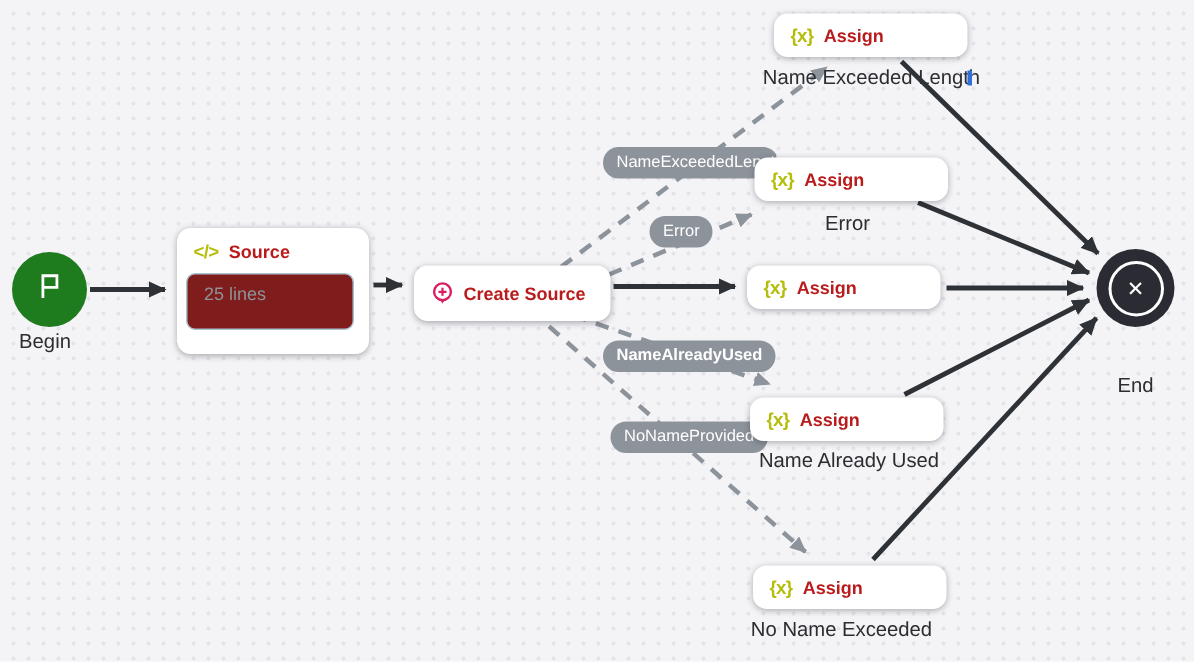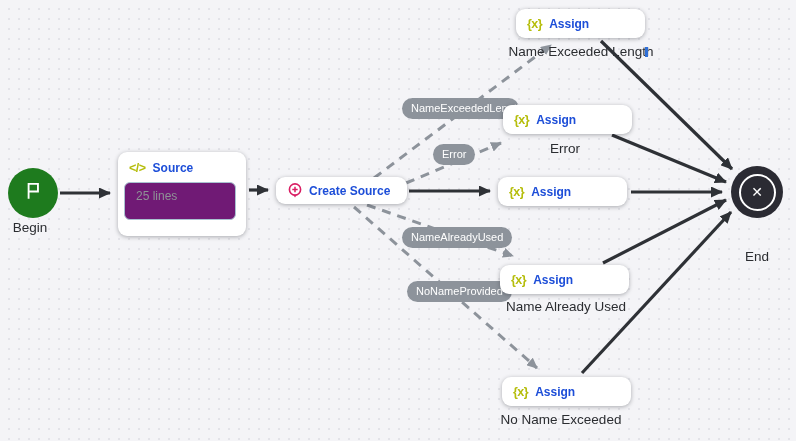--- a/index.html
+++ b/index.html
@@ -21,33 +21,33 @@
   }
   .caption{
     position:absolute;z-index:3;font-size:13.5px;color:#2b2d31;
     text-align:center;white-space:nowrap;
   }
   .card{
     position:absolute;z-index:5;background:#fff;border-radius:9px;
     box-shadow:0 1px 4px rgba(30,32,40,.35);
     display:flex;align-items:center;gap:7px;padding-left:11px;box-sizing:border-box;
   }
-  .card .title{font-size:12px;font-weight:bold;color:#1d4ed8;}
+  .card .title{font-size:12px;font-weight:bold;color:#b91c1c;}
   .glyph-icon{font-size:12.5px;font-weight:bold;color:#b5bd0b;letter-spacing:-.5px;}
   .snippet-card{
     left:118px;top:152px;width:128px;height:84px;
     display:block;padding:9px 8px 0 11px;
   }
   .snippet-head{display:flex;align-items:center;gap:7px;}
   .snippet-box{
     margin-top:7px;margin-left:-5px;width:112px;height:38px;
-    border:1px solid #a9c2d0;border-radius:6px;background:#701a75;
+    border:1px solid #a9c2d0;border-radius:6px;background:#7f1d1d;
     font-size:12px;color:#8e9296;padding:6px 0 0 11px;box-sizing:border-box;
   }
-  .cs-card{left:276px;top:177px;width:131px;height:27px;gap:6px;}
+  .cs-card{left:276px;top:177px;width:131px;height:37px;gap:6px;}
   .assign-card{width:129px;height:29px;}
   .circle{position:absolute;z-index:5;border-radius:50%;}
   .begin-circle{left:8px;top:168px;width:50px;height:50px;background:#1e7b1e;
     display:flex;align-items:center;justify-content:center;}
   .end-outer{left:731px;top:166px;width:52px;height:52px;background:#2b2b33;
     display:flex;align-items:center;justify-content:center;}
   .end-inner{width:33px;height:33px;border:2.5px solid #fff;border-radius:50%;
     display:flex;align-items:center;justify-content:center;
     color:#fff;font-size:14px;font-weight:bold;line-height:1;}
   .caret{position:absolute;z-index:6;width:3px;height:10px;background:#2f6fd6;}
@@ -66,21 +66,21 @@
     <g stroke="#8d939b" stroke-width="3" fill="none" stroke-dasharray="9 7">
       <line x1="374" y1="178" x2="551" y2="45" marker-end="url(#ah-gray)"></line>
       <line x1="406" y1="183" x2="501" y2="143" marker-end="url(#ah-gray)"></line>
       <line x1="367" y1="205" x2="513" y2="256" marker-end="url(#ah-gray)"></line>
       <line x1="354" y1="207" x2="537" y2="368" marker-end="url(#ah-gray)"></line>
     </g>
   </svg>
 
   <div class="pill" style="left:402px;top:98px;width:99px;">NameExceededLength</div>
   <div class="pill" style="left:433px;top:144px;">Error</div>
-  <div class="pill" style="left:402px;top:227px;">NameAlreadyUsed</div>
+  <div class="pill" style="left:402px;top:227px;font-weight:bold;">NameAlreadyUsed</div>
   <div class="pill" style="left:407px;top:281px;">NoNameProvided</div>
 
   <div class="caption" style="left:5px;top:220px;width:50px;">Begin</div>
   <div class="caption" style="left:501px;top:44px;width:160px;">Name Exceeded Length</div>
   <div class="caption" style="left:485px;top:141px;width:160px;">Error</div>
   <div class="caption" style="left:486px;top:299px;width:160px;">Name Already Used</div>
   <div class="caption" style="left:481px;top:412px;width:160px;">No Name Exceeded</div>
   <div class="caption" style="left:732px;top:221px;width:50px;margin-top:28px;">End</div>
 
   <div class="caret" style="left:645px;top:47px;"></div>

